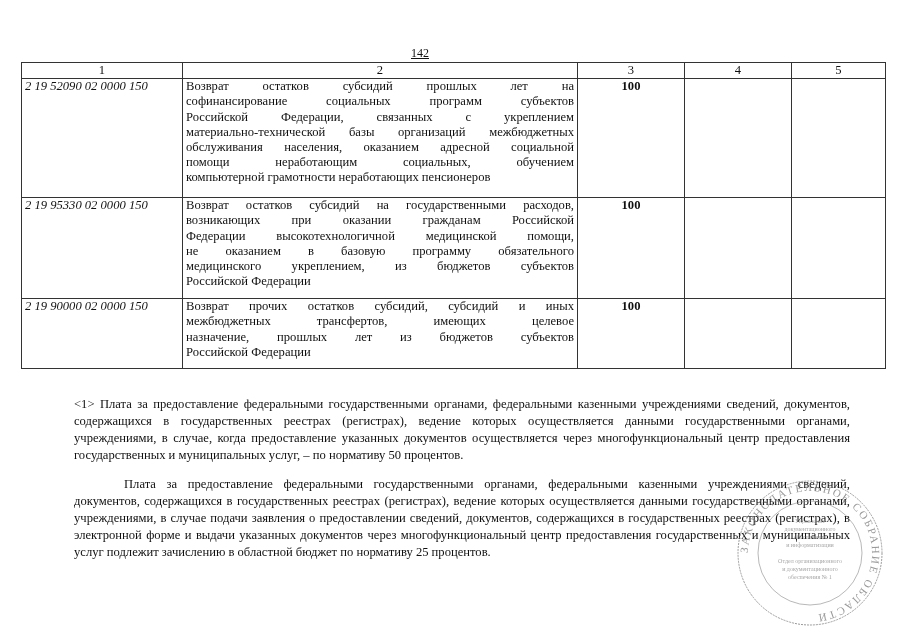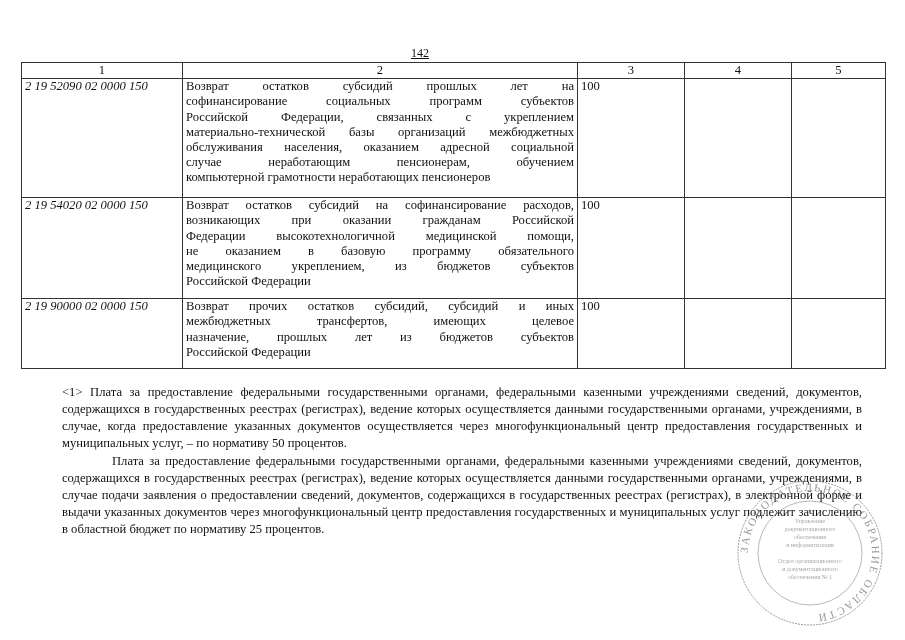--- a/index.html
+++ b/index.html
@@ -7,24 +7,24 @@
          font-family: "Liberation Serif", "DejaVu Serif", serif; color: #111; }
   .page-num { position: absolute; top: 46px; left: 0; width: 840px; text-align: center;
               font-size: 12px; line-height: 14px; text-decoration: underline; }
   table.budget { position: absolute; top: 62px; left: 21px; border-collapse: collapse;
                  table-layout: fixed; font-size: 12.6px; line-height: 15.2px; }
   table.budget td, table.budget th { border: 1px solid #333; padding: 0 3px; vertical-align: top; }
   table.budget th { font-weight: normal; text-align: center; height: 15px; padding: 0; }
   td.code { white-space: nowrap; font-style: italic; }
   td.desc { text-align: justify; text-align-last: justify; }
   td.desc span.last { display: block; text-align-last: left; }
-  td.val { vertical-align: bottom; text-align: left; }
+  td.val { vertical-align: bottom; text-align: center; font-weight: bold; }
   .notes { position: absolute; top: 384px; left: 62px; width: 800px; font-size: 12.6px; line-height: 17px;
            text-align: justify; }
-  .notes p { margin: 0; }
+  .notes p { margin: 12px; }
   .notes p.indent { text-indent: 50px; margin-top: 1px; }
   .stamp { position: absolute; left: 735px; top: 478px; width: 150px; height: 150px; pointer-events: none; opacity: 0.75; }
 </style>
 </head>
 <body>
 
 <div class="page-num">142</div>
 
 <table class="budget">
   <colgroup>
@@ -45,31 +45,31 @@
   </thead>
   <tbody>
     <tr style="height:119px">
       <td class="code">2 19 52090 02 0000 150</td>
       <td class="desc">
         <span>Возврат остатков субсидий прошлых лет на</span><br>
         <span>софинансирование социальных программ субъектов</span><br>
         <span>Российской Федерации, связанных с укреплением</span><br>
         <span>материально-технической базы организаций межбюджетных</span><br>
         <span>обслуживания населения, оказанием адресной социальной</span><br>
-        <span>случае неработающим пенсионерам, обучением</span><br>
+        <span>помощи неработающим социальных, обучением</span><br>
         <span class="last">компьютерной грамотности неработающих пенсионеров</span>
       </td>
       <td class="val">100</td>
       <td class="val"></td>
       <td class="val"></td>
     </tr>
     <tr style="height:101px">
-      <td class="code">2 19 54020 02 0000 150</td>
+      <td class="code">2 19 95330 02 0000 150</td>
       <td class="desc">
-        <span>Возврат остатков субсидий на софинансирование расходов,</span><br>
+        <span>Возврат остатков субсидий на государственными расходов,</span><br>
         <span>возникающих при оказании гражданам Российской</span><br>
         <span>Федерации высокотехнологичной медицинской помощи,</span><br>
         <span>не оказанием в базовую программу обязательного</span><br>
         <span>медицинского укреплением, из бюджетов субъектов</span><br>
         <span class="last">Российской Федерации</span>
       </td>
       <td class="val">100</td>
       <td class="val"></td>
       <td class="val"></td>
     </tr>

